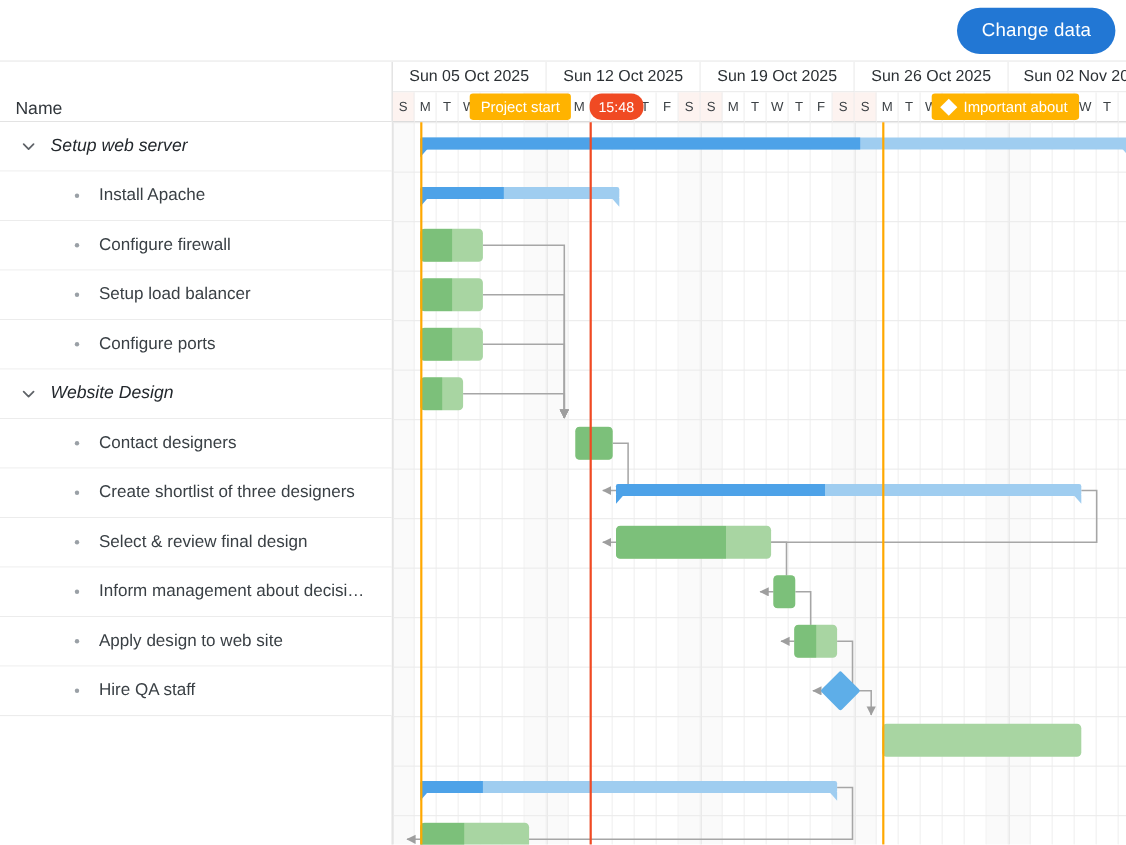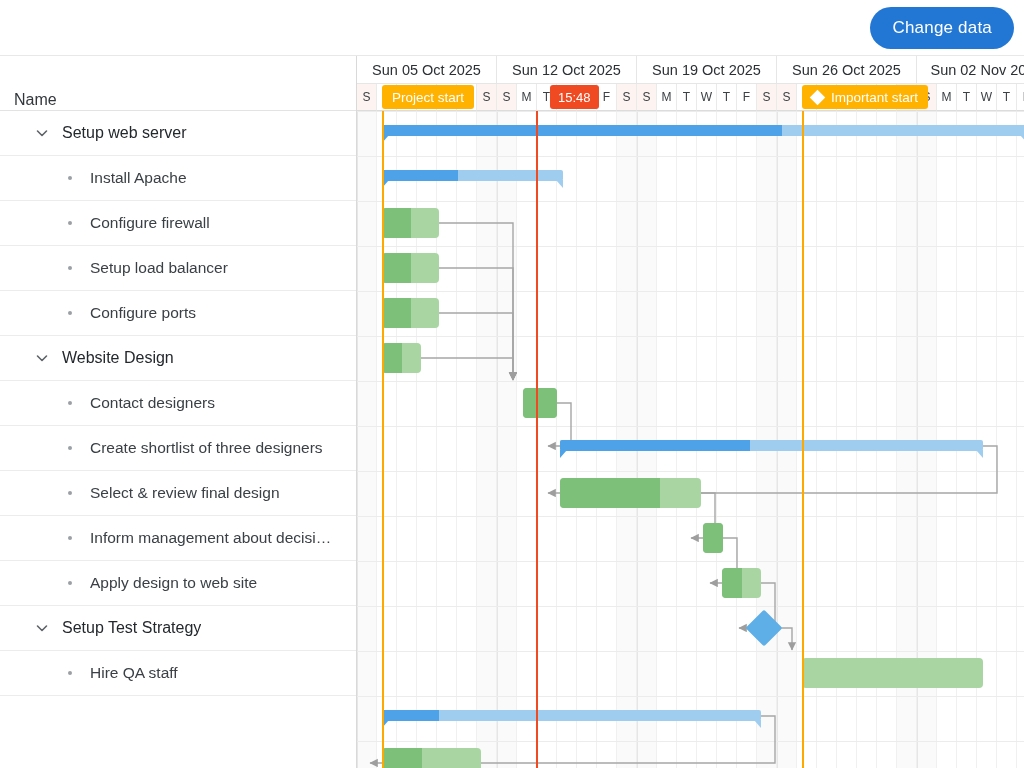--- a/index.html
+++ b/index.html
@@ -85,21 +85,21 @@
   }
   .tlabel {
     margin-left: 12px;
     font-size: 15.5px;
     color: #2b3034;
     white-space: nowrap;
     overflow: hidden;
     text-overflow: ellipsis;
   }
   .lvl0 { padding-left: 14px; }
-  .lvl1 { padding-left: 34px; }
+  .lvl1 { padding-left: 18px; font-style: italic; }
   .lvl2 { padding-left: 62px; }
   .lvl0 .tlabel { font-size: 16px; color: #23282d; }
   .lvl1 .tlabel { font-size: 16px; color: #23282d; }
   .lvl2 .tlabel { color: #3a4045; }
   .trow.lvl2 .tlabel { max-width: 255px; }
 
   
   .timeline {
     position: absolute; left: 357px; top: 0;
     width: 667px; height: 712px;
@@ -211,21 +211,21 @@
   .vmark.orange { background: #ffa800; }
   .vmark.red { background: #f04a23; width: 2px; }
   .marker-pill {
     position: absolute; top: 29px; height: 24px;
     border-radius: 3px;
     display: flex; align-items: center;
     padding: 0 10px;
     color: #fff; font-size: 13.5px; white-space: nowrap;
     z-index: 18;
   }
-  .marker-pill.orange { background: #ffb300; }
+  .marker-pill.orange { background: #ffb300; margin-left: 45px; }
   .marker-pill.red { background: #f04a23; font-size: 13px; padding: 0 8px; }
   .marker-pill .dia {
     width: 11px; height: 11px; background: #fff;
     transform: rotate(45deg);
     margin-right: 8px; flex: 0 0 11px;
   }
 </style>
 </head>
 <body>
 
@@ -409,27 +409,27 @@
             <div class="bar task" title="Hire QA staff" style="left: 25px; top: 692px; width: 99px;">
               <div class="t-prog" style="width:39.6px"></div>
             </div>
           </div>
         <div id="markers-layer">
             <div class="vmark orange" style="left: 25px;"></div>
             <div class="marker-pill orange" style="left: 25px;">
               <span>Project start</span>
             </div>
             <div class="vmark red" style="left: 179px;"></div>
-            <div class="marker-pill red" style="left: 193px;">
+            <div class="marker-pill red" style="left: 179px; border-radius: 11px;">
               <span>15:48</span>
             </div>
             <div class="vmark orange" style="left: 445px;"></div>
             <div class="marker-pill orange" style="left: 445px;">
               <span class="dia"></span>
-              <span>Important start</span>
+              <span>Important about</span>
             </div>
           </div>
       </div>
     </div>
 
     <div class="tree">
       <div class="tree-head">
         <div class="tree-head-label">Name</div>
       </div>
       <div class="tree-rows" id="tree-rows">
@@ -496,28 +496,20 @@
               <i></i>
             </span>
             <span class="tlabel">Inform management about decisi…</span>
           </div>
           <div class="trow lvl2">
             <span class="bullet">
               <i></i>
             </span>
             <span class="tlabel">Apply design to web site</span>
           </div>
-          <div class="trow lvl1">
-            <span class="twisty">
-              <svg width="16" height="16" viewBox="0 0 16 16">
-                <path d="M3.5 6 L8 10.5 L12.5 6" fill="none" stroke="#5f6368" stroke-width="1.6" stroke-linecap="round" stroke-linejoin="round"></path>
-              </svg>
-            </span>
-            <span class="tlabel">Setup Test Strategy</span>
-          </div>
           <div class="trow lvl2">
             <span class="bullet">
               <i></i>
             </span>
             <span class="tlabel">Hire QA staff</span>
           </div>
         </div>
     </div>
 
   </div>

